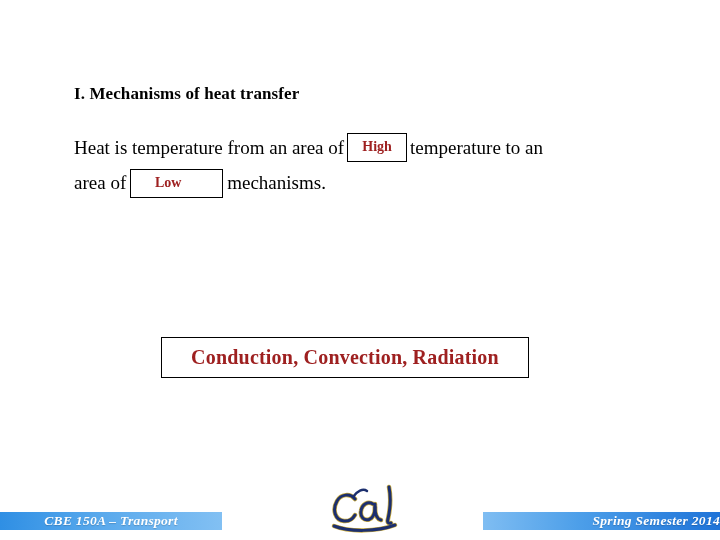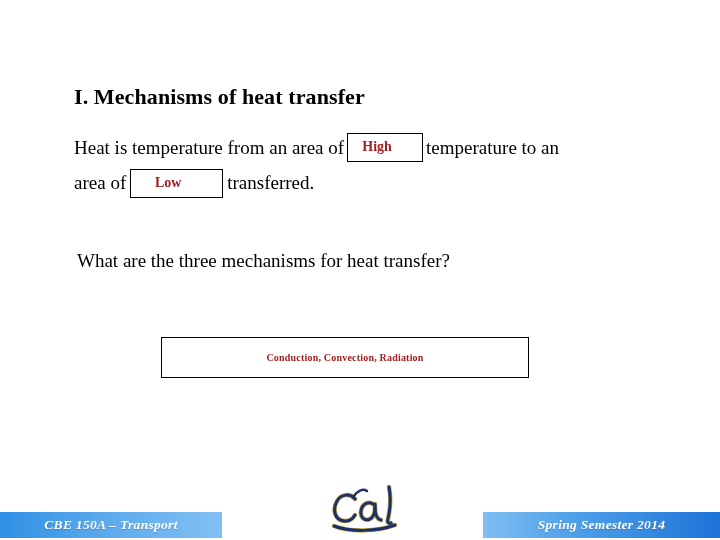--- a/index.html
+++ b/index.html
@@ -22,21 +22,21 @@
     width: 720px;
     height: 540px;
     background: #ffffff;
   }
 
   
   .slide-title {
     position: absolute;
     left: 74px;
     top: 84px;
-    font-size: 22px;
+    font-size: 17px;
     font-weight: bold;
     color: #000000;
     letter-spacing: 0.1px;
     white-space: nowrap;
   }
 
   
   .body-block {
     position: absolute;
     left: 74px;
@@ -57,21 +57,21 @@
     color: #9e2020;
     font-weight: bold;
     font-size: 14px;
     text-align: center;
     vertical-align: middle;
     line-height: normal;
     position: relative;
   }
   .fill-box.high {
     width: 58px;
-    padding: 5px 16px 6px 0;
+    padding: 5px 0 6px 0;
     margin: 0 3px;
     top: -2px;
   }
   .fill-box.low {
     width: 74px;
     padding: 5px 17px 6px 0;
     margin: 0 4px;
     top: -1px;
   }
 
@@ -99,45 +99,45 @@
     border: 1.4px solid #000000;
     background: #ffffff;
     box-sizing: border-box;
     display: flex;
     align-items: center;
     justify-content: center;
   }
   .answer-box .answer-text {
     color: #9e2020;
     font-weight: bold;
-    font-size: 10px;
+    font-size: 20px;
     letter-spacing: 0.2px;
     white-space: nowrap;
   }
 
   
   .footer-bar {
     position: absolute;
-    height: 26px;
+    height: 18px;
     display: flex;
     align-items: center;
   }
   .footer-left {
     left: 0;
     top: 512px;
     width: 222px;
     background: linear-gradient(to right, #2f8fe4 0%, #59a9ec 45%, #82c0f3 100%);
     justify-content: center;
   }
   .footer-right {
     left: 483px;
     top: 512px;
     width: 237px;
     background: linear-gradient(to right, #7fbdf2 0%, #4d9fe9 40%, #1e73d8 100%);
-    justify-content: center;
+    justify-content: flex-end;
   }
   .footer-text {
     color: #ffffff;
     font-weight: bold;
     font-style: italic;
     font-size: 13.5px;
     letter-spacing: 0.3px;
     white-space: nowrap;
     text-shadow: 0 1px 1px rgba(0,0,0,0.18);
   }
@@ -159,25 +159,24 @@
 </head>
 <body>
 
 <div class="slide">
 
   <div class="slide-title">I. Mechanisms of heat transfer</div>
 
   <div class="body-block">
     <span class="txt">Heat is temperature from an area of</span><span class="fill-box high">High</span><span class="txt">temperature to an</span>
     <div class="line2">
-      <span class="txt">area of</span><span class="fill-box low">Low</span><span class="txt">transferred.</span>
+      <span class="txt">area of</span><span class="fill-box low">Low</span><span class="txt">mechanisms.</span>
     </div>
   </div>
 
-  <div class="question">What are the three mechanisms for heat transfer?</div>
 
   <div class="answer-box">
     <span class="answer-text">Conduction, Convection, Radiation</span>
   </div>
 
   <div class="cal-logo">
     <svg viewBox="0 0 164 104" xmlns="http://www.w3.org/2000/svg" aria-hidden="true">
       <g fill="none" stroke="#c8a93c" stroke-width="9" stroke-linecap="round" stroke-linejoin="round">
         <path d="M60 34 C50 22, 32 24, 24 38 C14 56, 20 76, 38 78 C48 79, 56 73, 60 66"></path>
         <path d="M96 44 C86 38, 74 44, 72 58 C70 70, 78 78, 88 75 C96 72, 100 62, 100 50 L100 44"></path>

